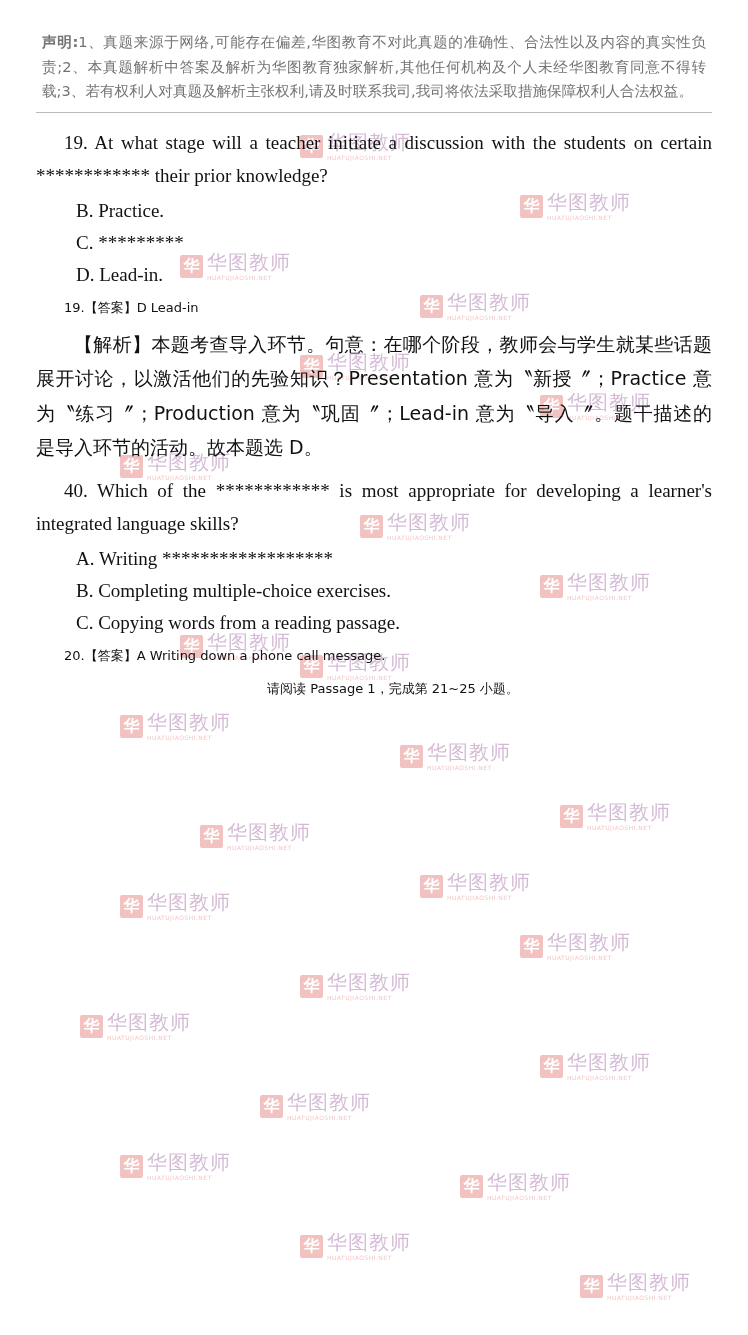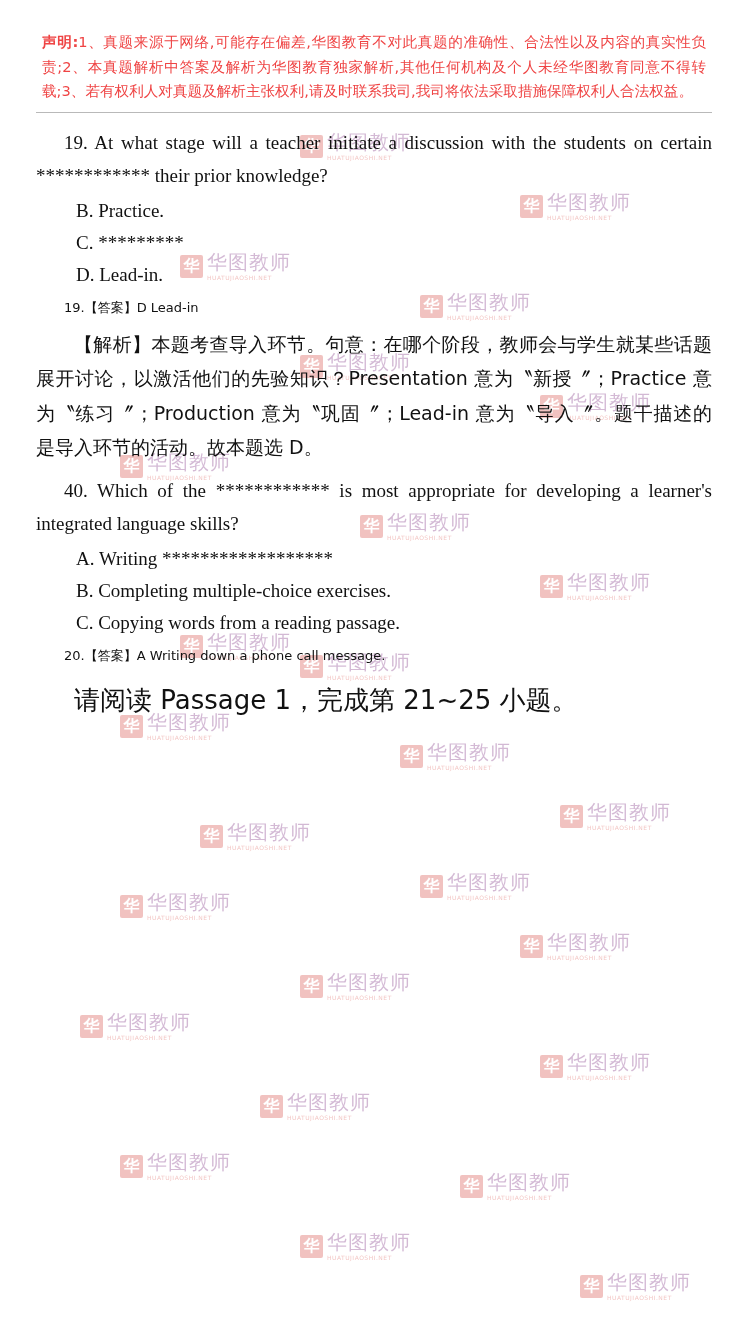--- a/index.html
+++ b/index.html
@@ -19,21 +19,21 @@
   .page {
     position: relative;
     width: 748px;
     height: 1335px;
     box-sizing: border-box;
     padding: 30px 36px 0 36px;
   }
 
   
   .disclaimer {
-    color: #ef4444;
+    color: #737373;
     font-family: "Liberation Serif", "DejaVu Serif", serif;
     font-size: 14.6px;
     line-height: 1.62;
     text-align: justify;
     padding: 0 6px 8px 6px;
     border-bottom: 1px solid #b9b9b9;
     margin-bottom: 14px;
     position: relative;
     z-index: 3;
   }
@@ -71,26 +71,27 @@
   .analysis {
     font-size: 19px;
     line-height: 1.82;
     text-align: justify;
     text-indent: 38px;
     margin: 8px 0 6px 0;
     position: relative;
     z-index: 3;
   }
   .passage-note {
-    font-size: 26px;
+    font-size: 13px;
     line-height: 1.8;
     text-indent: 38px;
     margin: 10px 0 0 0;
     position: relative;
     z-index: 3;
+    text-align: center;
   }
   .cn {
     font-family: "DejaVu Sans", "Liberation Sans", sans-serif;
   }
 
   
   .wm-layer {
     position: absolute;
     left: 0;
     top: 0;

